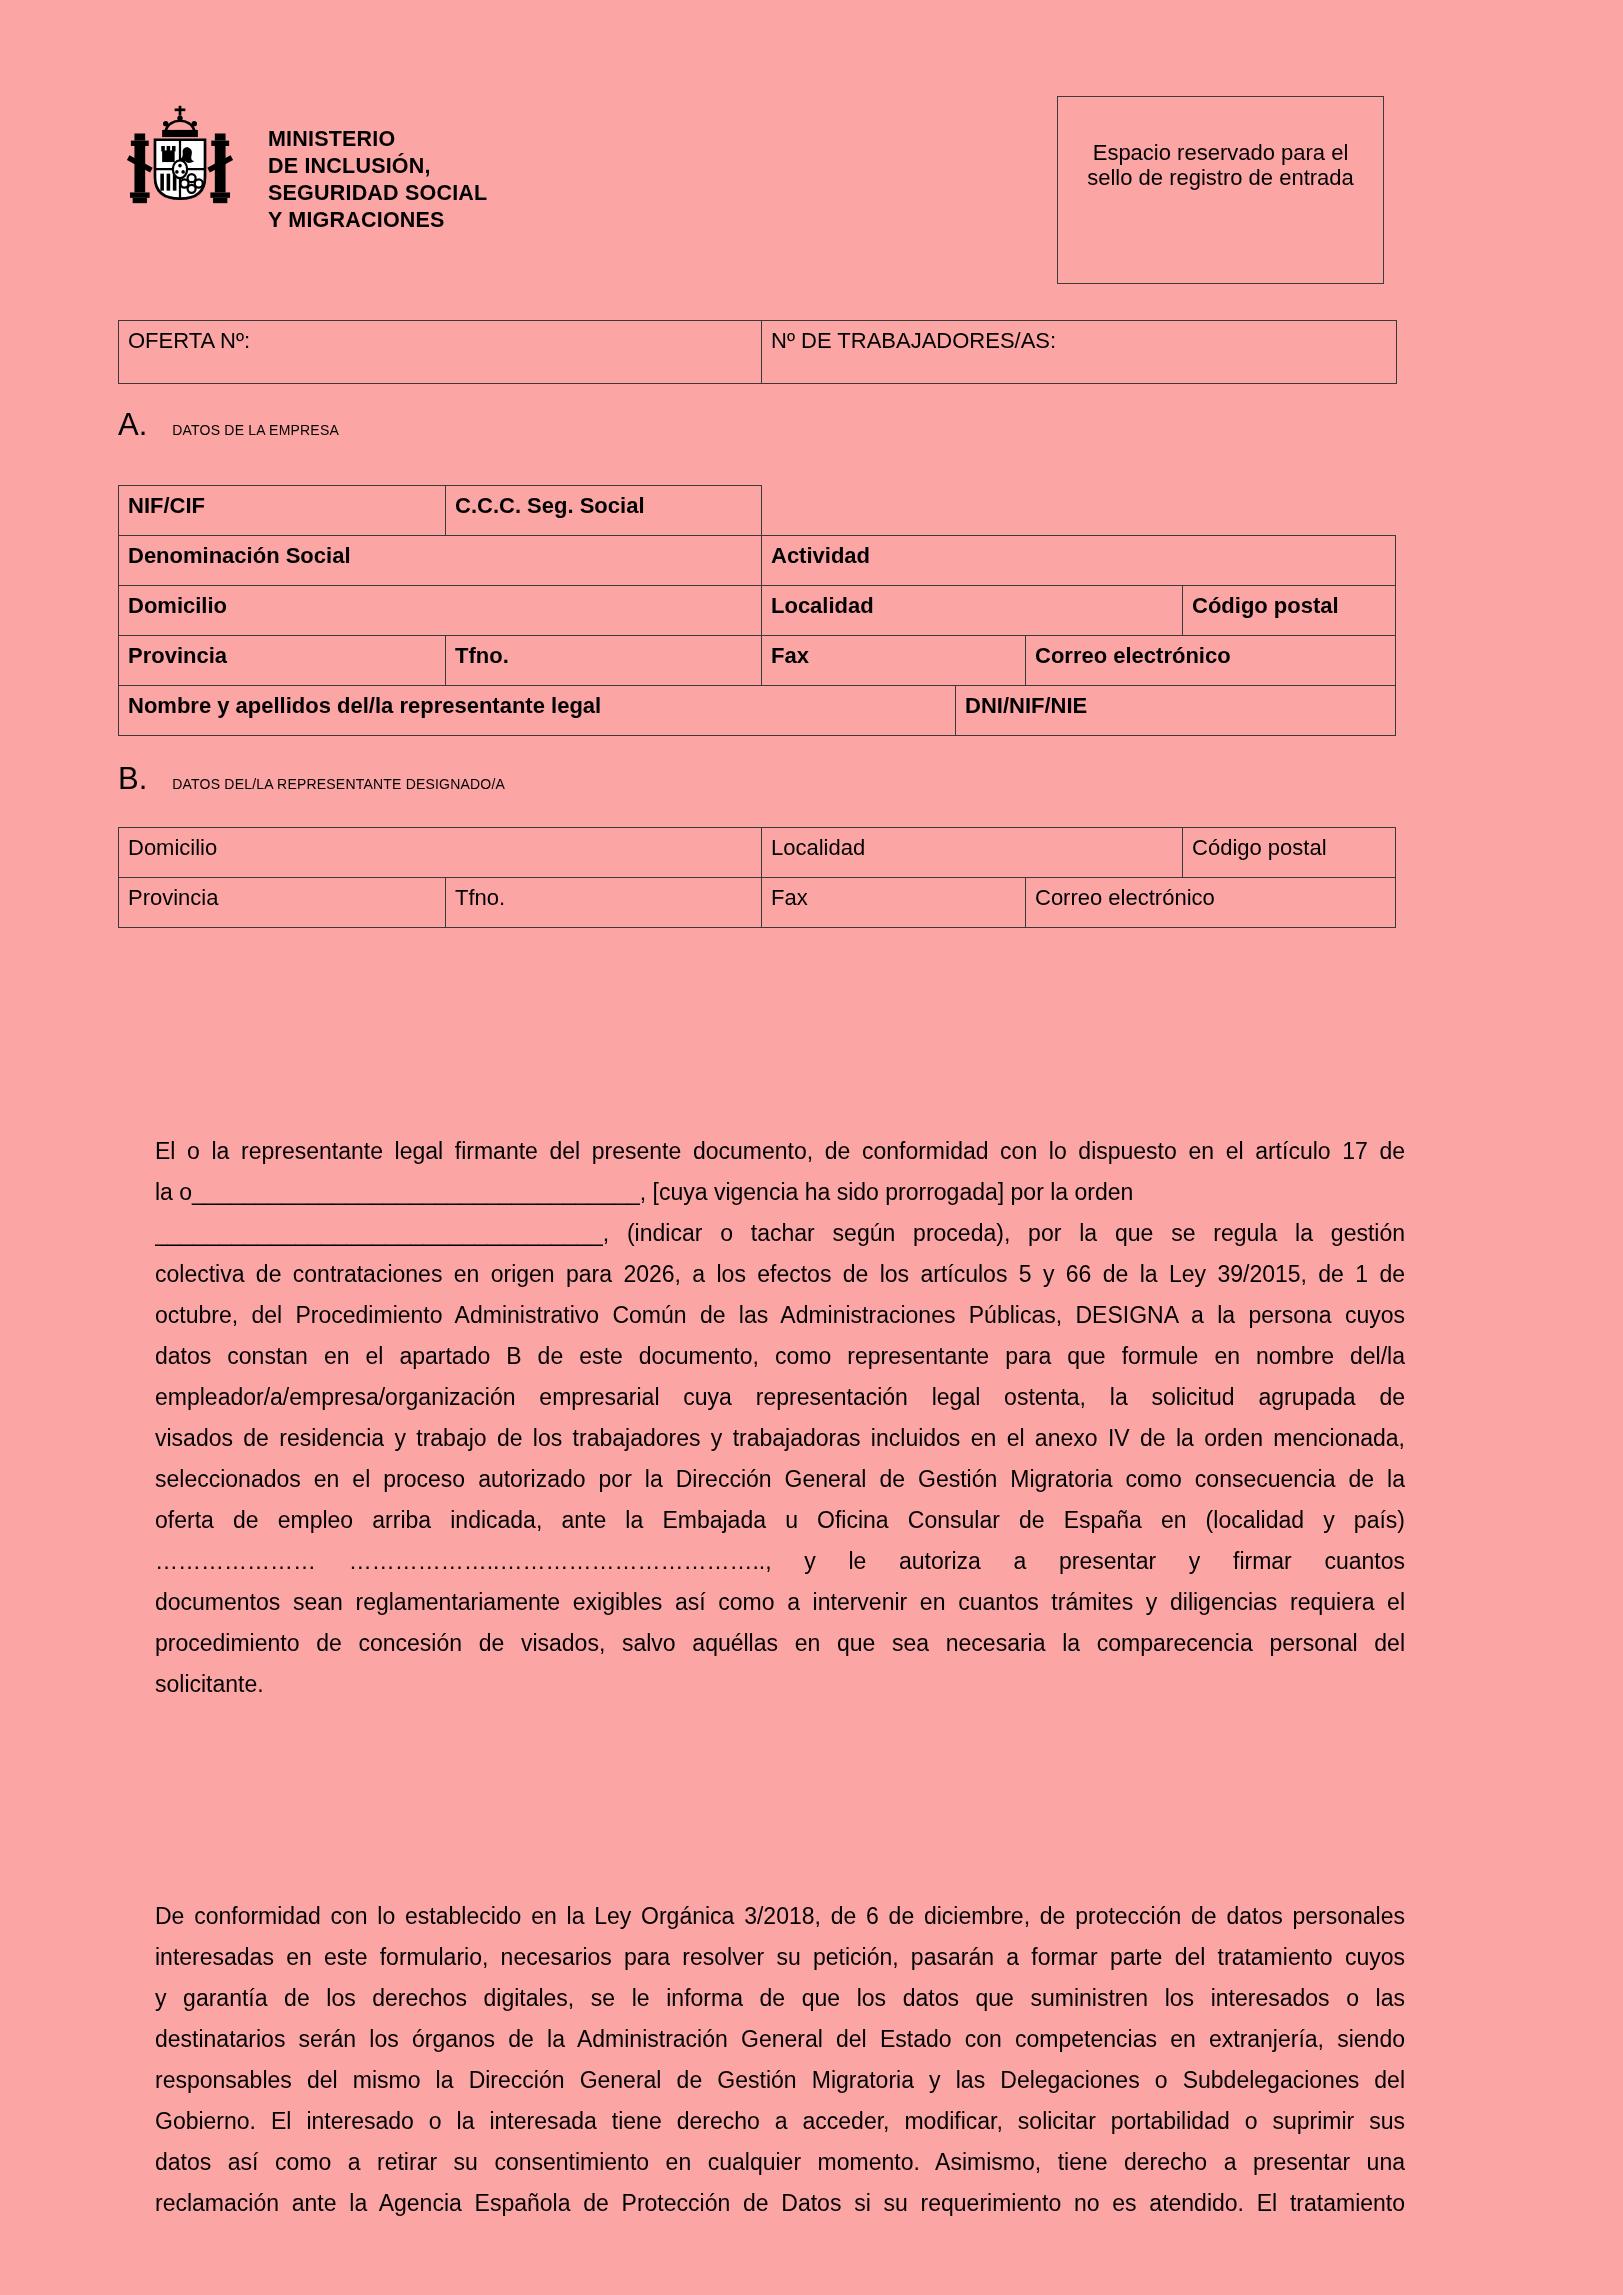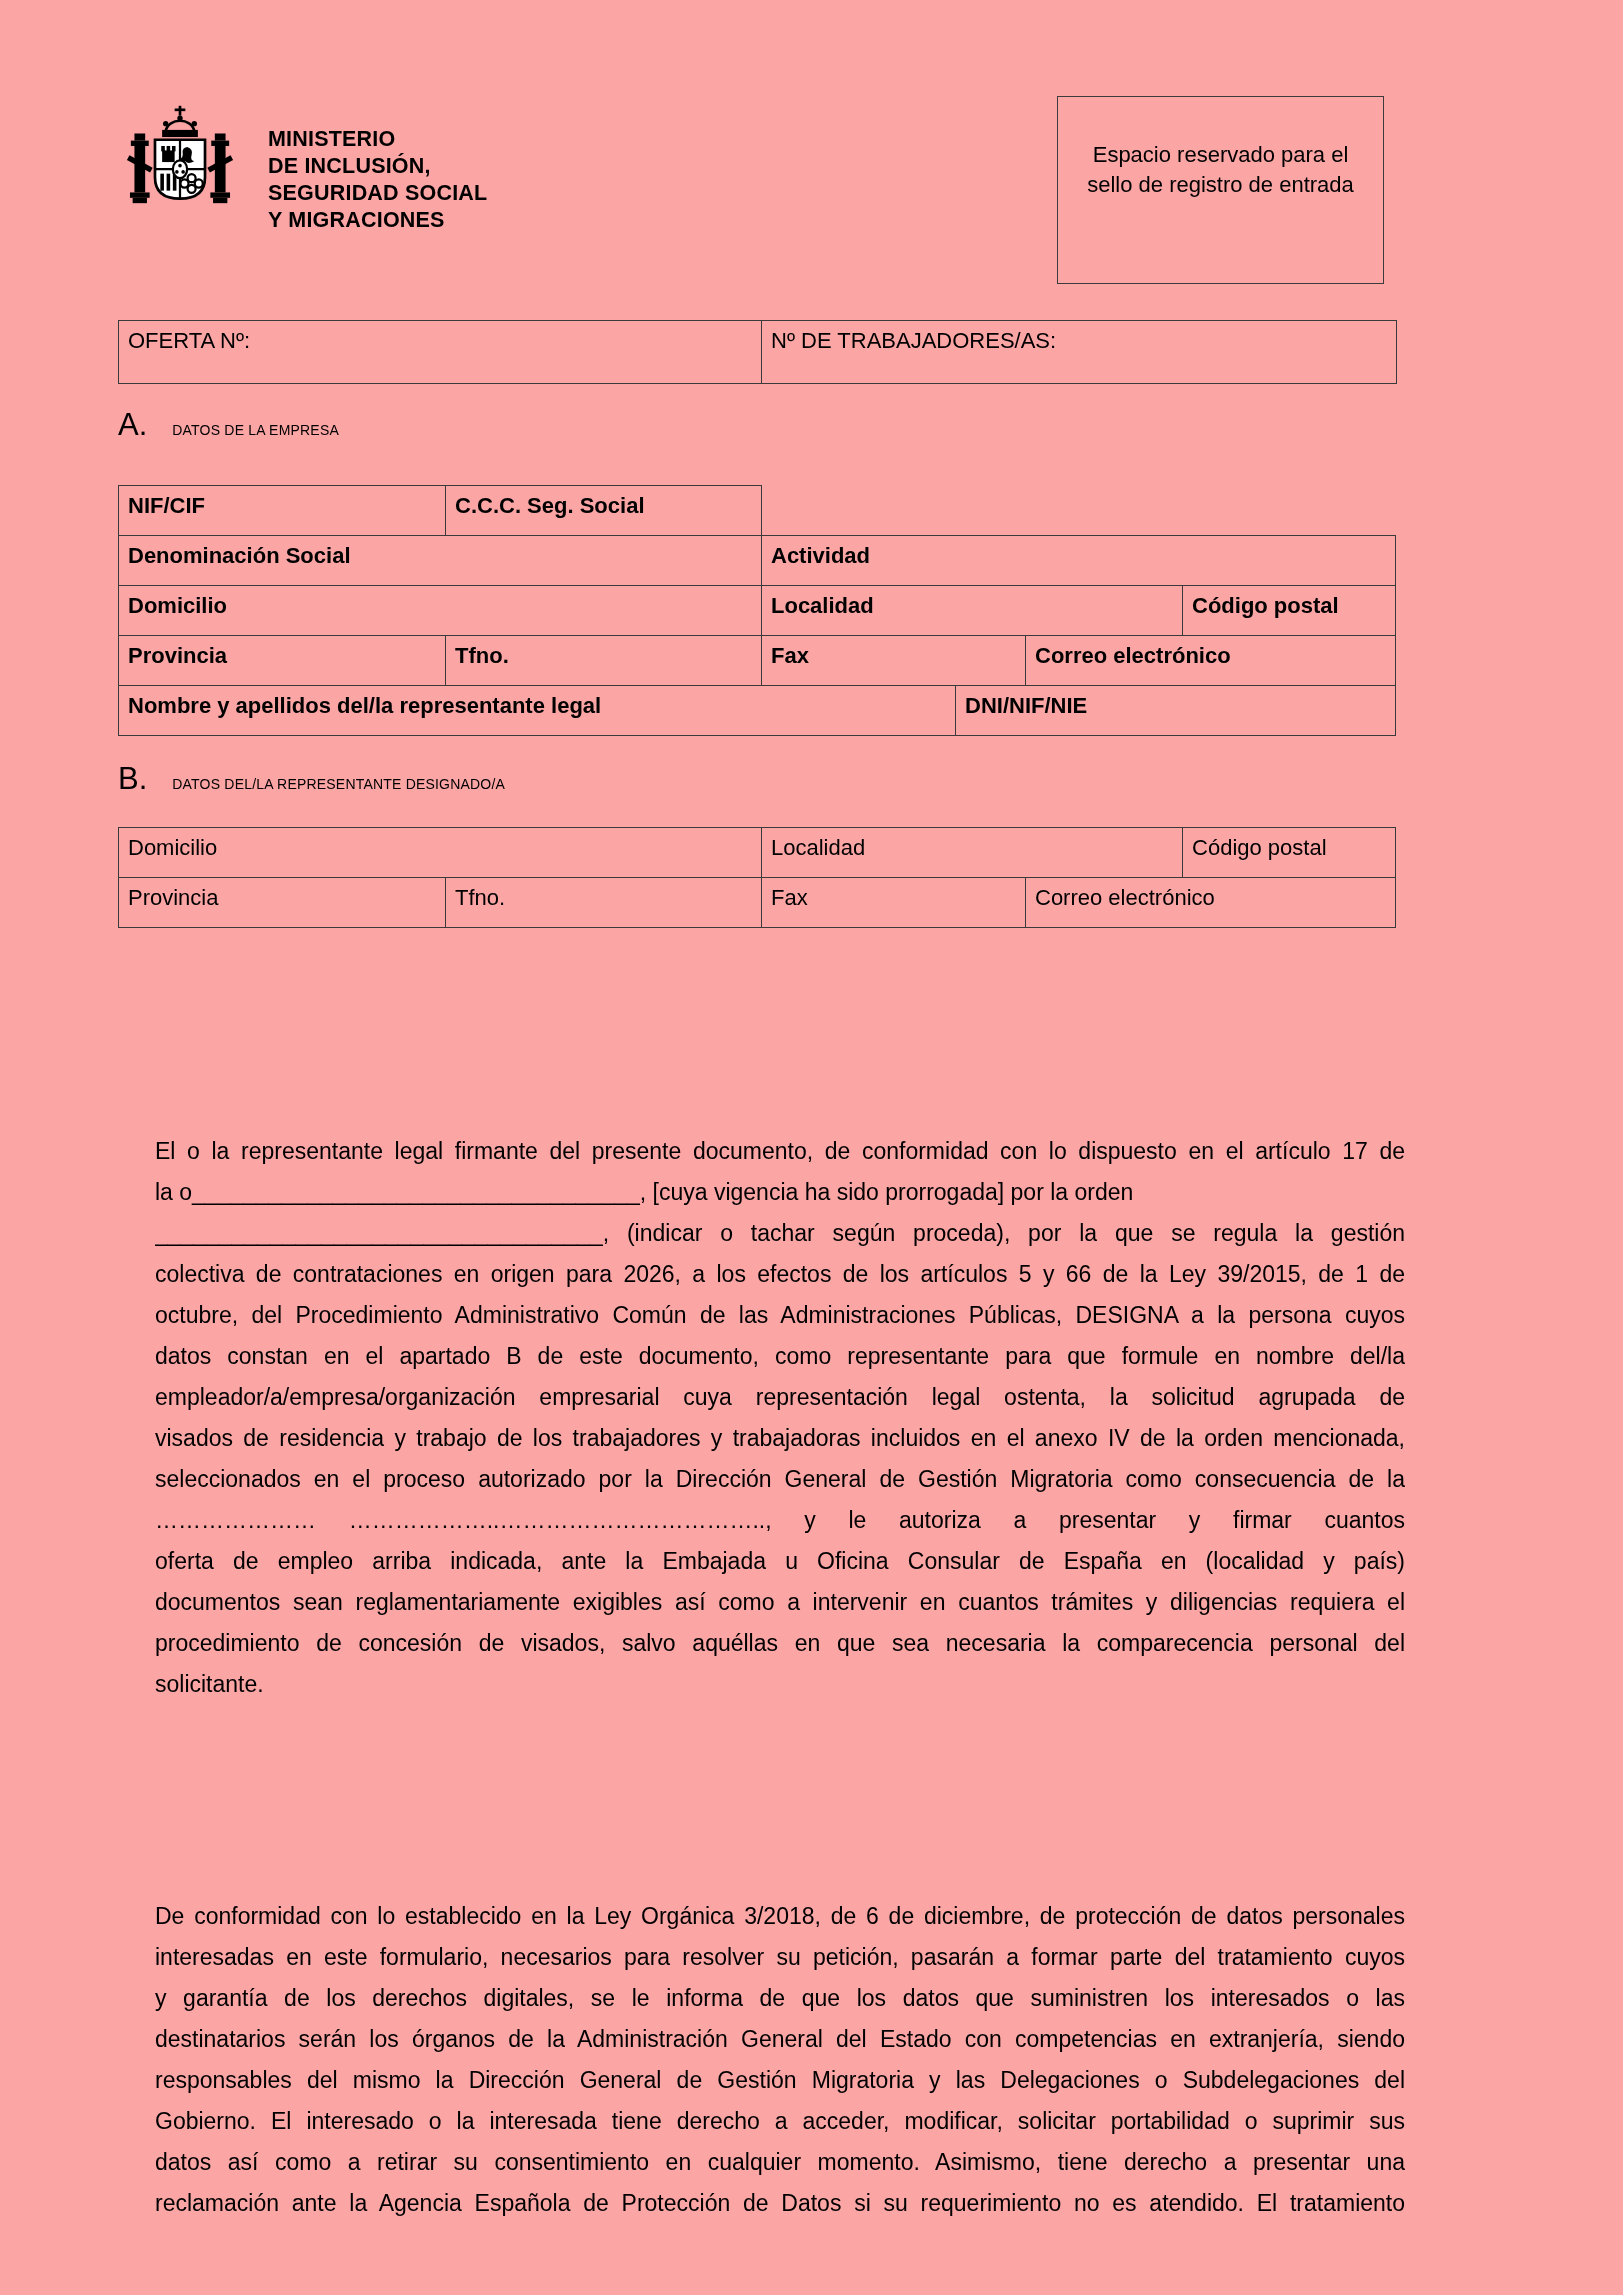--- a/index.html
+++ b/index.html
@@ -13,21 +13,21 @@
   }
   
   .logo{position:absolute;left:122px;top:104px;width:116px;height:134px;}
   .ministry{
     position:absolute;left:268px;top:126px;
     font-size:21.5px;font-weight:bold;line-height:27px;letter-spacing:0.2px;
   }
   .stamp-box{
     position:absolute;left:1057px;top:96px;width:327px;height:188px;
     border:1.7px solid #3c3c3c;box-sizing:border-box;
-    text-align:center;font-size:22px;line-height:30px;
+    text-align:center;font-size:22px;line-height:25px;
     padding:43px 21.5px 0 21.5px;
   }
   
   table.grid{border-collapse:collapse;table-layout:fixed;}
   table.grid td{
     border:1.7px solid #3a3a3a;
     vertical-align:top;
     padding:6.6px 9px;
     font-size:22px;
     overflow:hidden;white-space:nowrap;
@@ -221,22 +221,22 @@
   <div class="para" style="top:1131px;">
     <div class="pline">El o la representante legal firmante del presente documento, de conformidad con lo dispuesto en el artículo 17 de</div>
     <div class="pline free">la o___________________________________, [cuya vigencia ha sido prorrogada] por la orden</div>
     <div class="pline">___________________________________, (indicar o tachar según proceda), por la que se regula la gestión</div>
     <div class="pline">colectiva de contrataciones en origen para 2026, a los efectos de los artículos 5 y 66 de la Ley 39/2015, de 1 de</div>
     <div class="pline">octubre, del Procedimiento Administrativo Común de las Administraciones Públicas, DESIGNA a la persona cuyos</div>
     <div class="pline">datos constan en el apartado B de este documento, como representante para que formule en nombre del/la</div>
     <div class="pline">empleador/a/empresa/organización empresarial cuya representación legal ostenta, la solicitud agrupada de</div>
     <div class="pline">visados de residencia y trabajo de los trabajadores y trabajadoras incluidos en el anexo IV de la orden mencionada,</div>
     <div class="pline">seleccionados en el proceso autorizado por la Dirección General de Gestión Migratoria como consecuencia de la</div>
+    <div class="pline">oferta de empleo arriba indicada, ante la Embajada u Oficina Consular de España en (localidad y país)</div>
     <div class="pline">………………… ………………..…………………………….., y le autoriza a presentar y firmar cuantos</div>
-    <div class="pline">oferta de empleo arriba indicada, ante la Embajada u Oficina Consular de España en (localidad y país)</div>
     <div class="pline">documentos sean reglamentariamente exigibles así como a intervenir en cuantos trámites y diligencias requiera el</div>
     <div class="pline">procedimiento de concesión de visados, salvo aquéllas en que sea necesaria la comparecencia personal del</div>
     <div class="pline free">solicitante.</div>
   </div>
 
   <div class="para para2" style="top:1896px;">
     <div class="pline">De conformidad con lo establecido en la Ley Orgánica 3/2018, de 6 de diciembre, de protección de datos personales</div>
     <div class="pline">interesadas en este formulario, necesarios para resolver su petición, pasarán a formar parte del tratamiento cuyos</div>
     <div class="pline">y garantía de los derechos digitales, se le informa de que los datos que suministren los interesados o las</div>
     <div class="pline">destinatarios serán los órganos de la Administración General del Estado con competencias en extranjería, siendo</div>

